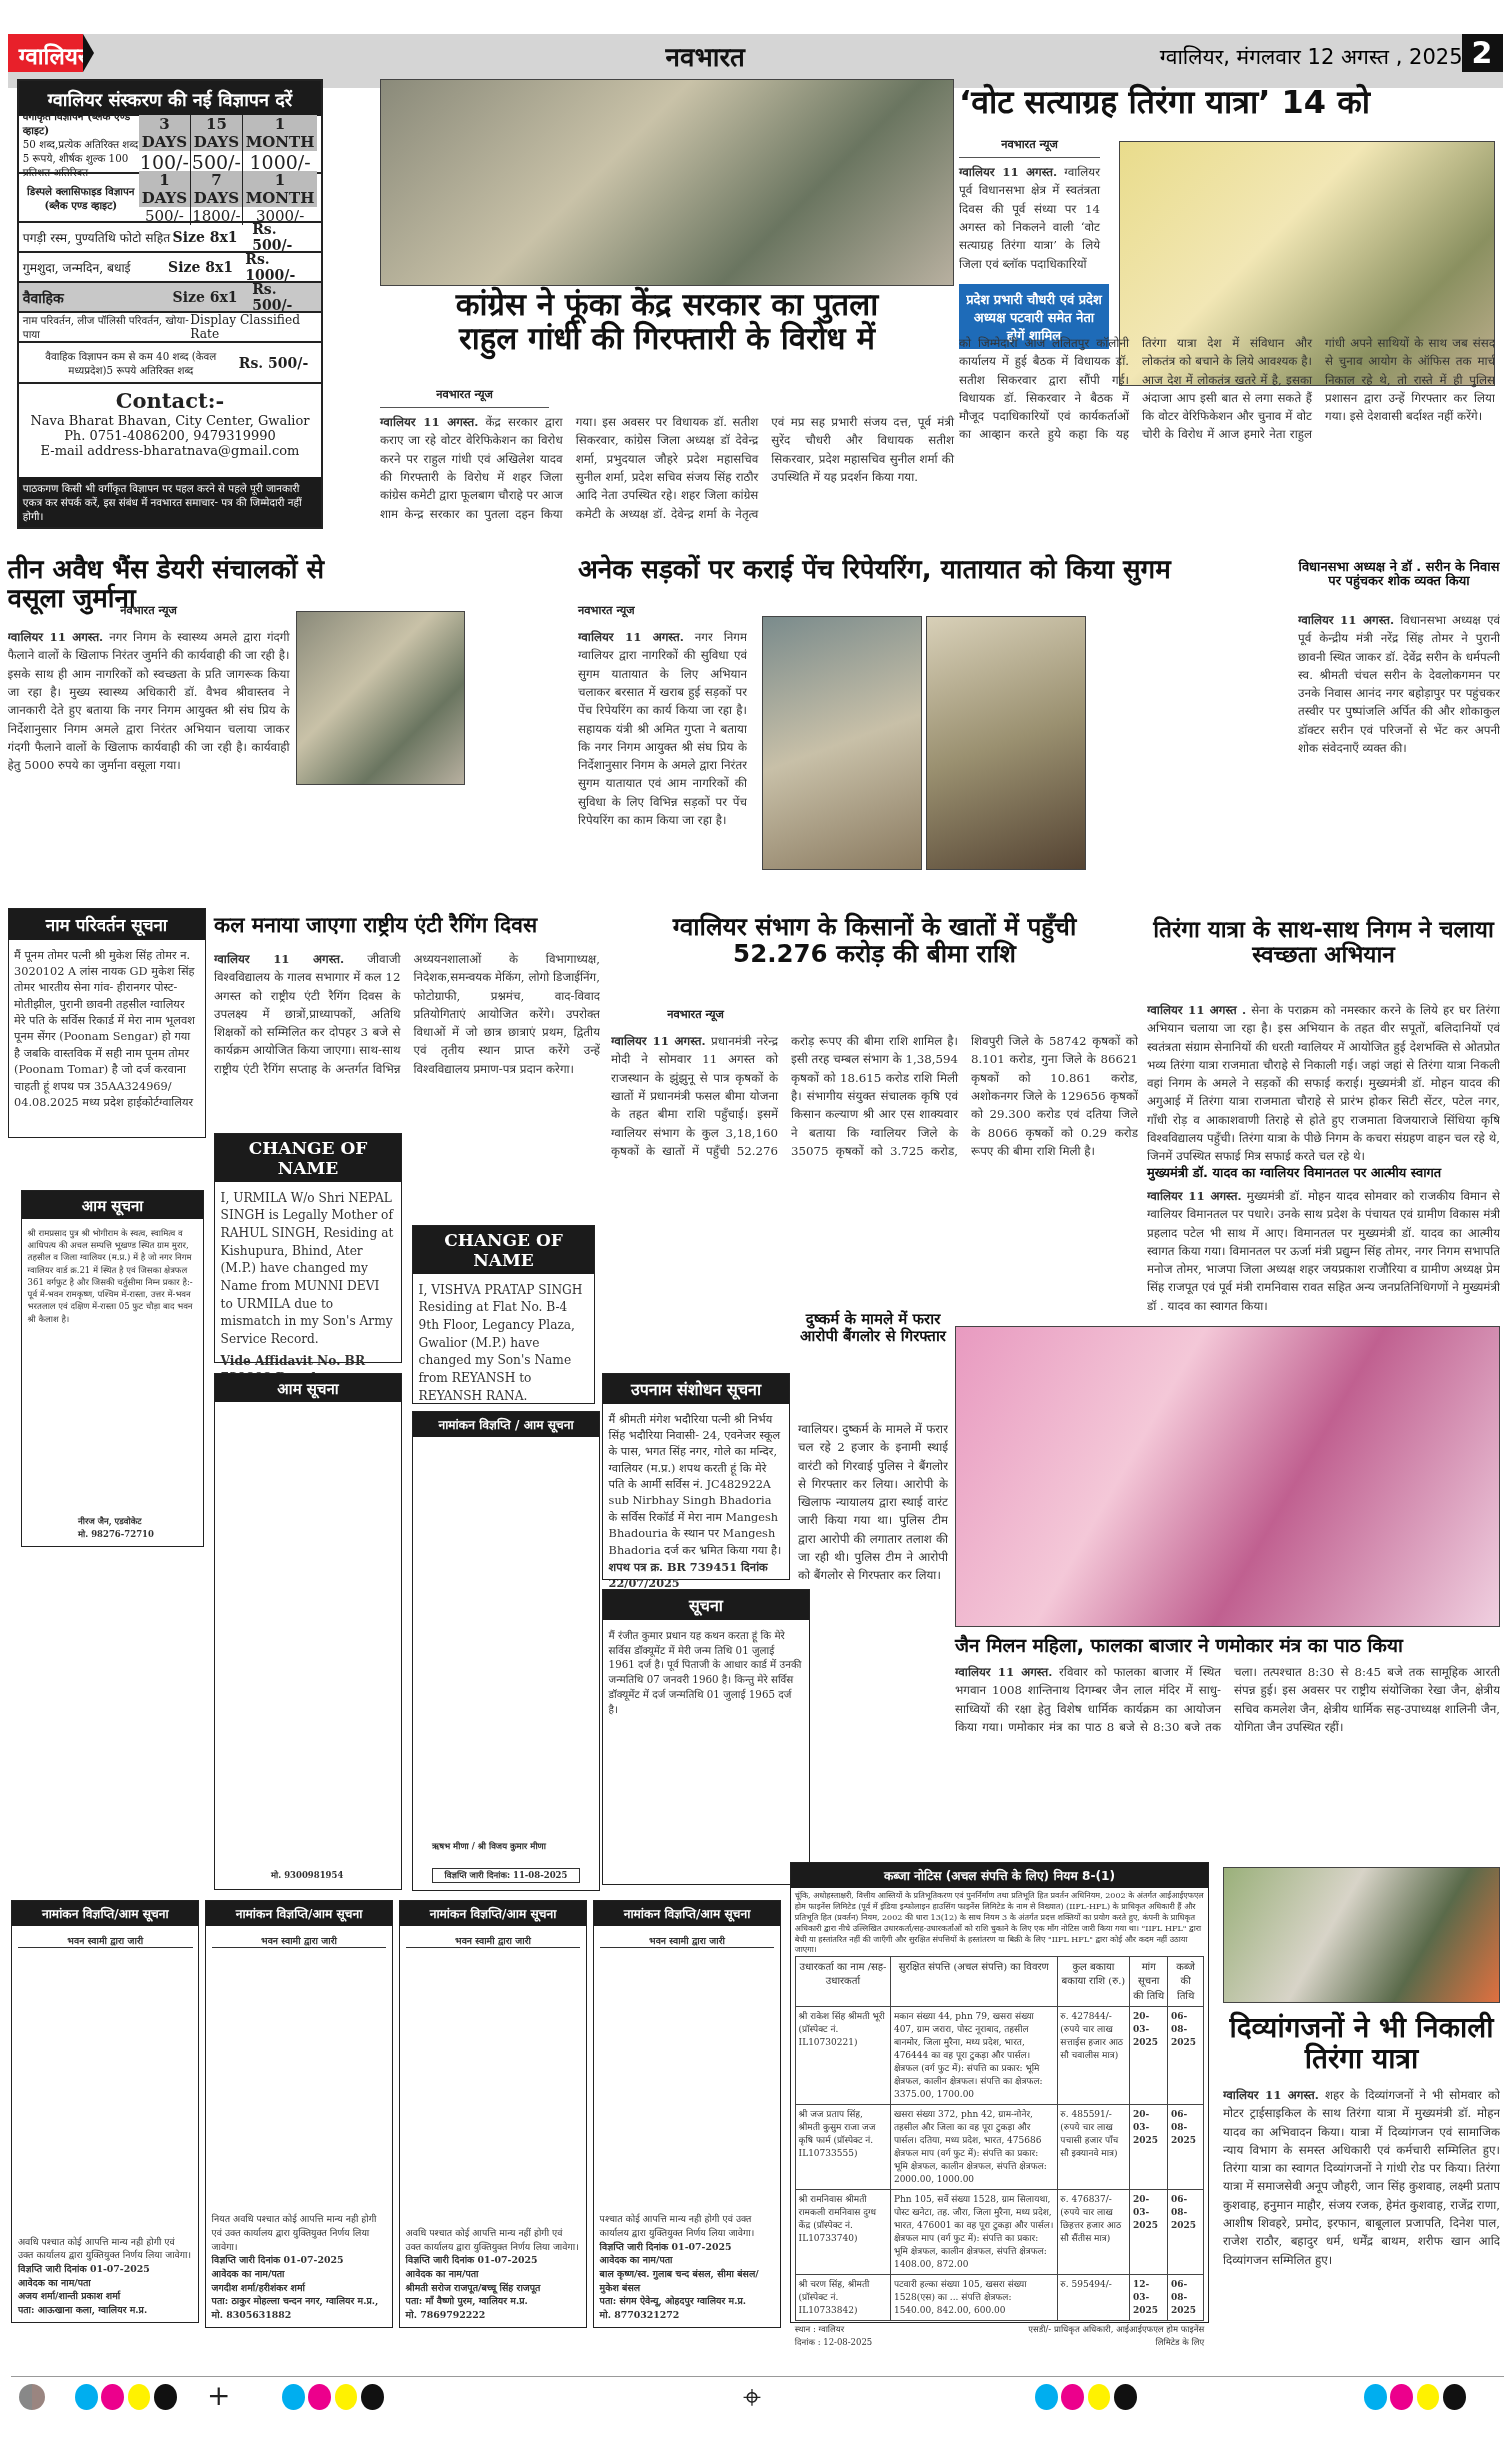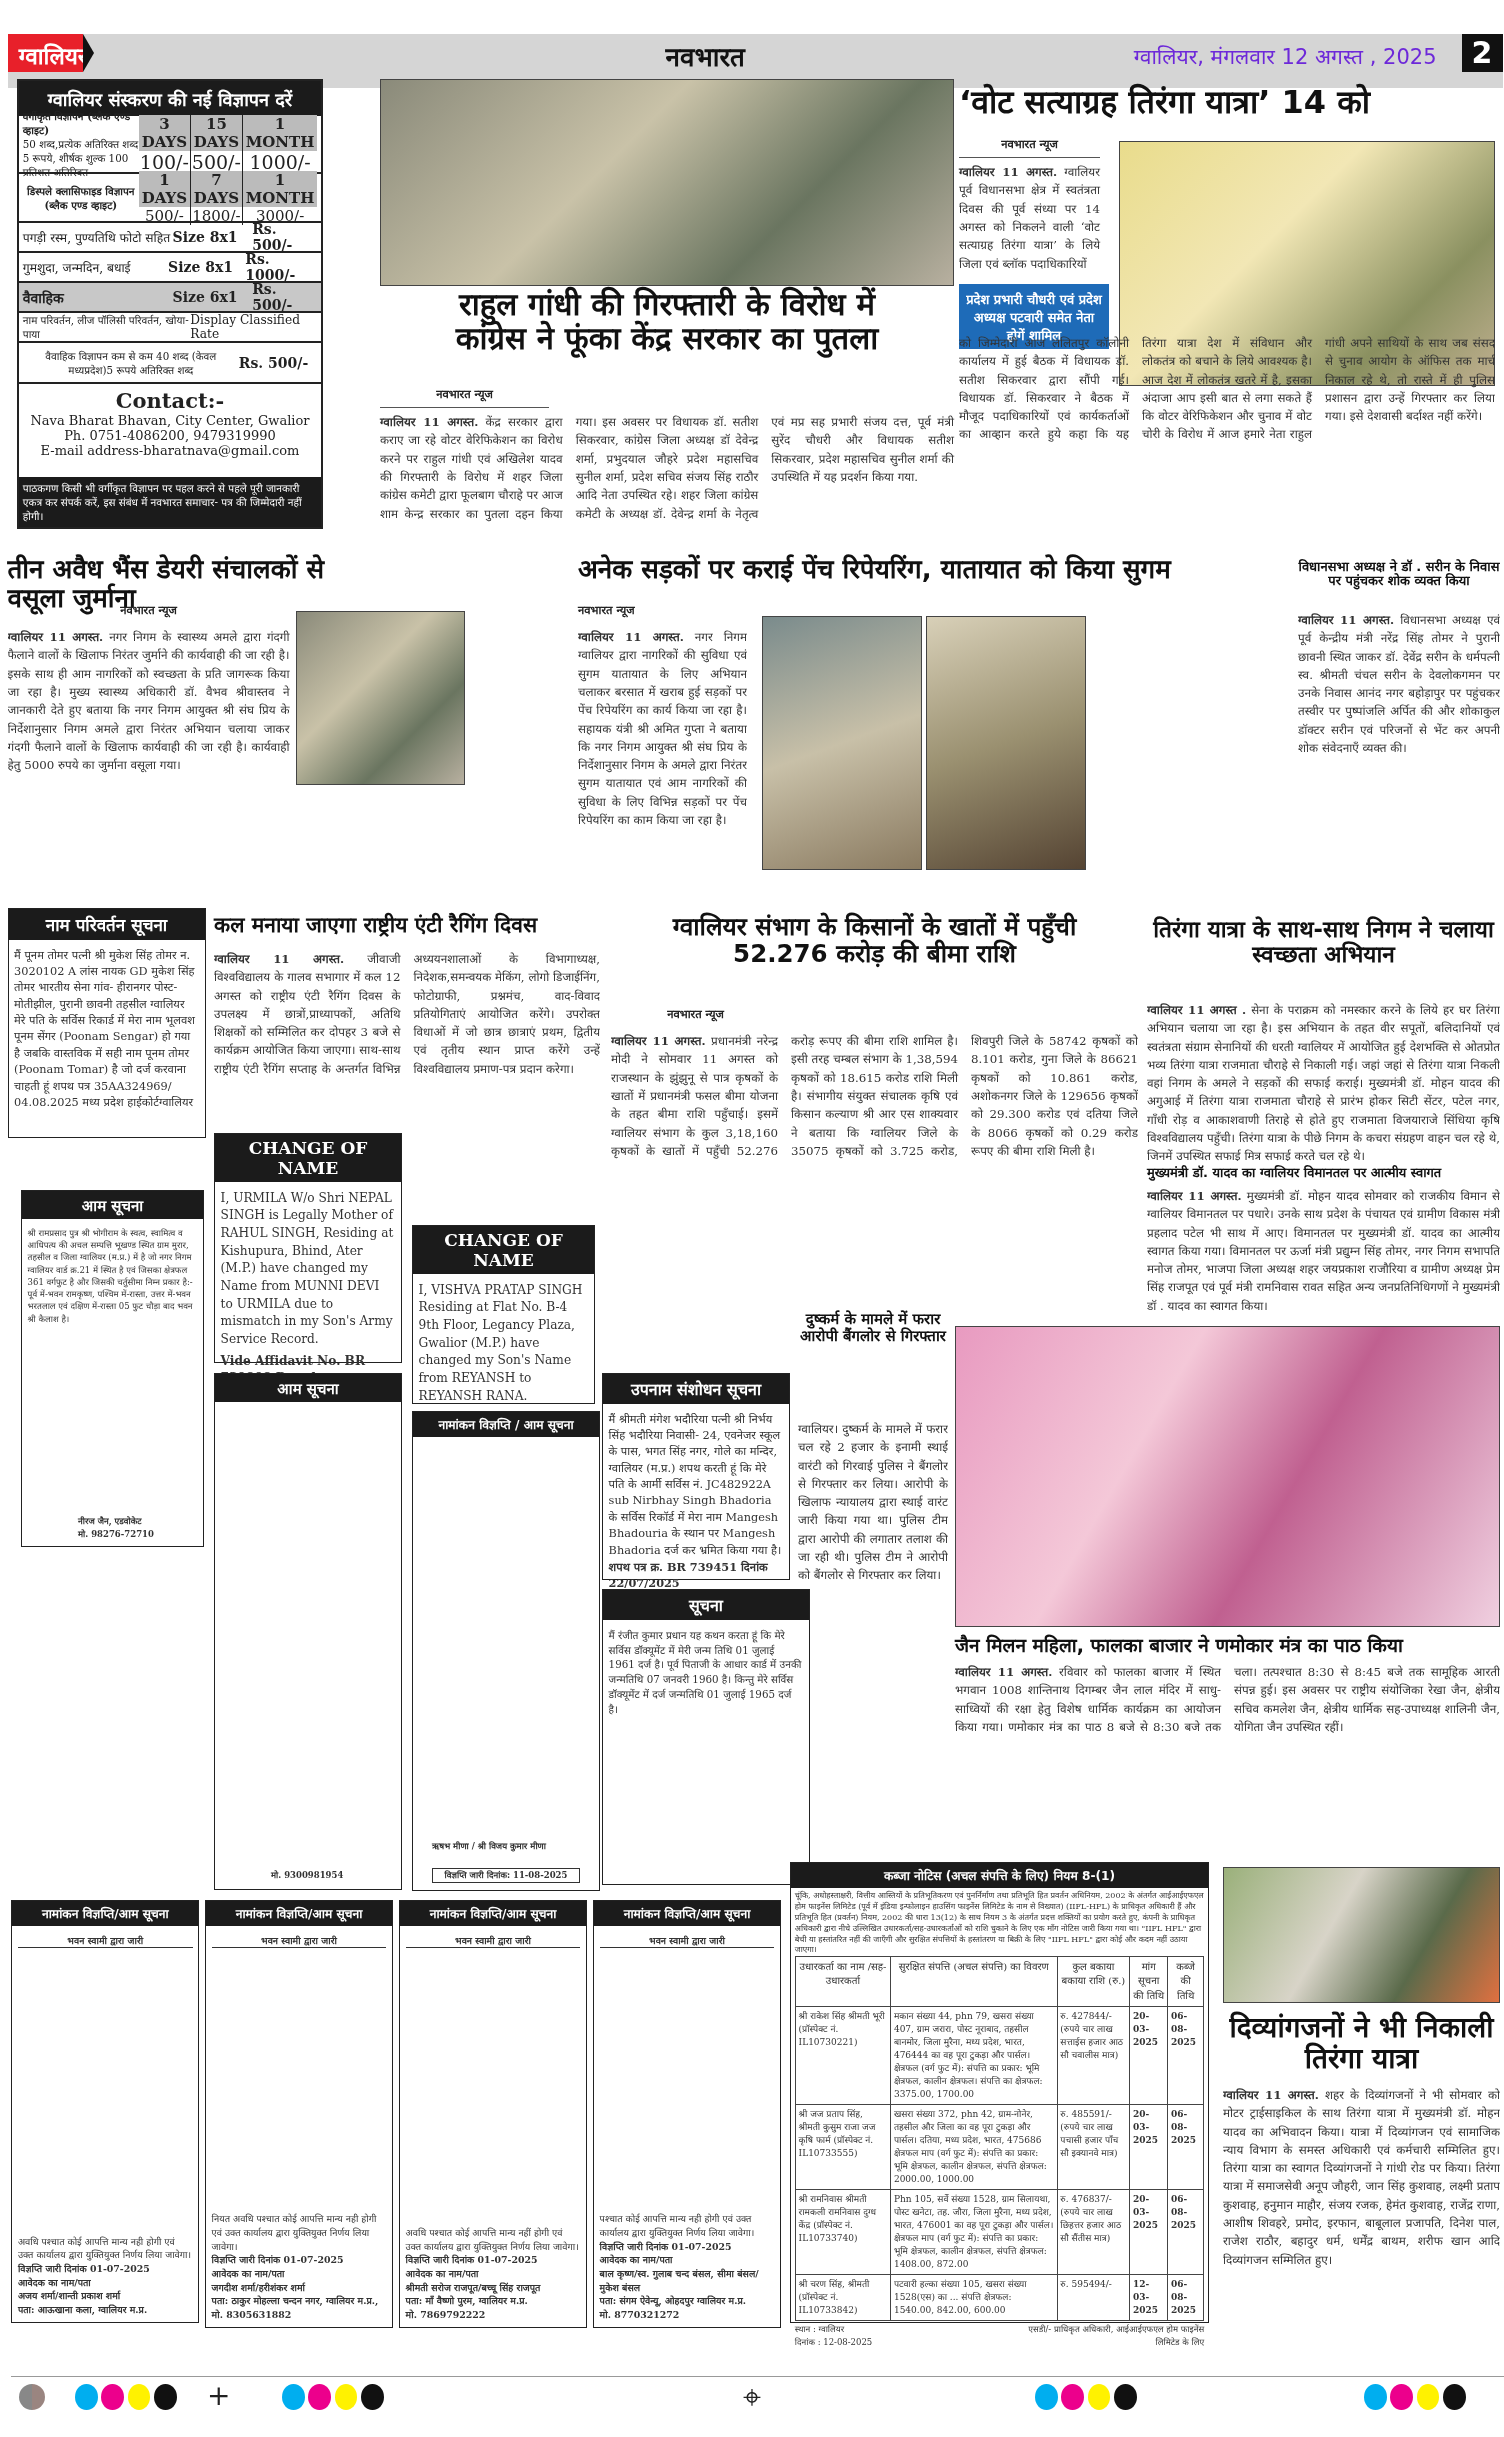--- a/index.html
+++ b/index.html
@@ -2,21 +2,21 @@
 <html style="font-size:15px"><head>
 <meta charset="utf-8">
 <style>
 *{box-sizing:border-box;margin:0;padding:0}
 body{width:1505px;height:2438px;background:#fff;font-family:"DejaVu Serif",serif;color:#222;position:relative;overflow:hidden}
 .abs{position:absolute}
 .hdr{position:absolute;left:7.5px;top:34px;width:1495px;height:54px;background:#d5d5d5}
 .hdr-city{position:absolute;left:0;top:0;width:73px;height:38px;background:#e8202a;color:#fff;font:bold 22.6px "DejaVu Sans",sans-serif;padding:5.6px 11.3px;white-space:nowrap;width:75px}
 .hdr-city{width:75px}
 .hdr-mast{position:absolute;left:658px;top:3.8px;font:bold 26px "DejaVu Sans",sans-serif;color:#111}
-.hdr-date{position:absolute;right:66px;top:7.5px;font:21px "DejaVu Sans",sans-serif;color:#6d28d9}
+.hdr-date{position:absolute;right:40px;top:7.5px;font:21px "DejaVu Sans",sans-serif;color:#000000}
 .hdr-page{position:absolute;right:0;top:0;width:41px;height:38px;background:#111;color:#fff;font:bold 30px "DejaVu Sans",sans-serif;text-align:center;line-height:38px}
 .head{font-family:"DejaVu Sans",sans-serif;font-weight:bold;color:#111;line-height:1.1}
 .body{font-size:11.8px;line-height:1.55;color:#333;text-align:justify;column-gap:13px}
 .byline{font-size:11.3px;font-weight:bold;text-align:center;border-bottom:0.9px solid #555;padding-bottom:5.6px;margin-bottom:5.6px}
 .photo{position:absolute;background:linear-gradient(135deg,#8a8a7a,#c9c2a8 40%,#6a7560 70%,#b8b0a0);border:0.9px solid #444}
 .box{position:absolute;border:1.9px solid #222;background:#fff;padding:5.6px;font-size:10.3px;line-height:1.45;color:#333}
 .boxhead{background:#1b1b1b;color:#fff;font:bold 21px "DejaVu Sans",sans-serif;text-align:center;padding:3.8px 1.9px;margin:-5.6px -5.6px 8px -5.6px}
 .rate{position:absolute;left:17px;top:79px;width:306px;height:450px;border:2.8px solid #222;background:#fff}
 .rate-title{background:#1b1b1b;color:#fff;font:bold 18px "DejaVu Sans",sans-serif;text-align:center;padding:5.6px 0}
 .rrow{border-bottom:2.8px solid #222;display:flex;align-items:center;font-size:12.2px;padding:2.8px 3.8px}
@@ -105,22 +105,22 @@
     <div style="font-weight:bold;font-size:21px">Contact:-</div>
     <div style="font-size:13px">Nava Bharat Bhavan, City Center, Gwalior</div>
     <div style="font-size:13px">Ph. 0751-4086200, 9479319990</div>
     <div style="font-size:13px">E-mail address-bharatnava@gmail.com</div>
   </div>
   <div style="background:#1b1b1b;color:#fff;font-size:10.3px;padding:3.8px;position:absolute;bottom:0;left:0;right:0">पाठकगण किसी भी वर्गीकृत विज्ञापन पर पहल करने से पहले पूरी जानकारी एकत्र कर संपर्क करें, इस संबंध में नवभारत समाचार- पत्र की जिम्मेदारी नहीं होगी।</div>
 </div>
 
 <div class="photo" style="left:380px;top:79px;width:574px;height:207px"></div>
 <div class="abs head" style="left:380px;top:287px;width:574px;font-size:31px;text-align:center">
+  <div>कांग्रेस ने फूंका केंद्र सरकार का पुतला</div>
   <div>राहुल गांधी की गिरफ्तारी के विरोध में</div>
-  <div>कांग्रेस ने फूंका केंद्र सरकार का पुतला</div>
 </div>
 <div class="abs" style="left:380px;top:386px;width:574px">
   <div class="byline" style="width:169px">नवभारत न्यूज</div>
   <div class="body" style="column-count:3;height:132px"><b>ग्वालियर 11 अगस्त.</b> <span>केंद्र सरकार द्वारा कराए जा रहे वोटर वेरिफिकेशन का विरोध करने पर राहुल गांधी एवं अखिलेश यादव की गिरफ्तारी के विरोध में शहर जिला कांग्रेस कमेटी द्वारा फूलबाग चौराहे पर आज शाम केन्द्र सरकार का पुतला दहन किया गया। इस अवसर पर विधायक डॉ. सतीश सिकरवार, कांग्रेस जिला अध्यक्ष डॉ देवेन्द्र शर्मा, प्रभुदयाल जौहरे प्रदेश महासचिव सुनील शर्मा, प्रदेश सचिव संजय सिंह राठौर आदि नेता उपस्थित रहे। शहर जिला कांग्रेस कमेटी के अध्यक्ष डॉ. देवेन्द्र शर्मा के नेतृत्व एवं मप्र सह प्रभारी संजय दत्त, पूर्व मंत्री सुरेंद चौधरी और विधायक सतीश सिकरवार, प्रदेश महासचिव सुनील शर्मा की उपस्थिति में यह प्रदर्शन किया गया.</span></div>
 </div>
 
 <div class="abs head" style="left:959px;top:85px;width:536px;font-size:32px">‘वोट सत्याग्रह तिरंगा यात्रा’ 14 को</div>
 <div class="abs" style="left:959px;top:136px;width:141px">
   <div class="byline">नवभारत न्यूज</div>
   <div class="body"><b>ग्वालियर 11 अगस्त.</b> <span>ग्वालियर पूर्व विधानसभा क्षेत्र में स्वतंत्रता दिवस की पूर्व संध्या पर 14 अगस्त को निकलने वाली ‘वोट सत्याग्रह तिरंगा यात्रा’ के लिये जिला एवं ब्लॉक पदाधिकारियों</span></div>

